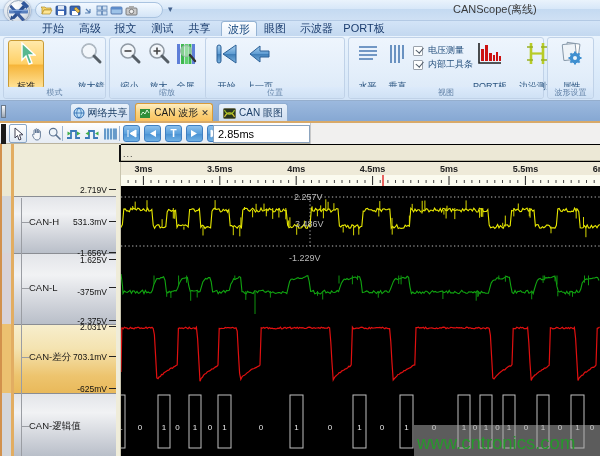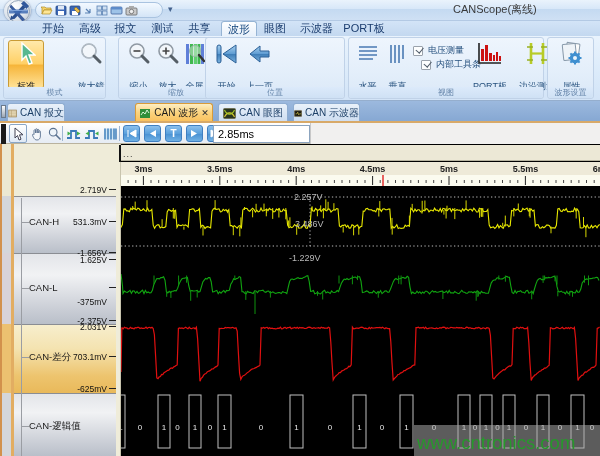--- a/index.html
+++ b/index.html
@@ -155,21 +155,21 @@
             <svg width="24" height="24" viewBox="0 0 24 24">
               <circle cx="10" cy="9" r="7" fill="#f2f6fa" stroke="#9aa4ae" stroke-width="1.6"></circle>
               <circle cx="10" cy="9" r="7" fill="none" stroke="#c8d2da" stroke-width=".6"></circle>
               <path d="M15 14l6 6" stroke="#555e66" stroke-width="3" stroke-linecap="round"></path>
             </svg>
           </div>
           <div class="tx">放大镜</div>
         </div>
   <div class="glabel">模式</div>
  </div>
- <div class="group" style="left:118px;width:116px">
+ <div class="group" style="left:109px;width:116px">
   <div class="btn" style="left:3px">
           <div class="ic">
             <svg width="24" height="24" viewBox="0 0 24 24">
               <circle cx="10" cy="9" r="7" fill="#f2f6fa" stroke="#8f99a3" stroke-width="1.6"></circle>
               <path d="M6.5 9h7" stroke="#444" stroke-width="1.6"></path>
               <path d="M15 14l6 6" stroke="#555e66" stroke-width="3" stroke-linecap="round"></path>
             </svg>
           </div>
           <div class="tx">缩小</div>
         </div>
@@ -230,21 +230,21 @@
         </div>
   <div class="btn" style="left:32px">
           <div class="ic">
             <svg width="24" height="22" viewBox="0 0 24 22">
               <path d="M5 2v18M9 2v18M13 2v18M17 2v14" stroke="#4a7ab2" stroke-width="1.6"></path>
             </svg>
           </div>
           <div class="tx">垂直</div>
         </div>
   <div class="cbrow" style="left:64px;top:6px"><div class="cb"></div>电压测量</div>
-  <div class="cbrow" style="left:72px;top:20px"><div class="cb"></div>内部工具条</div>
+  <div class="cbrow" style="left:64px;top:20px"><div class="cb"></div>内部工具条</div>
   <div class="btn" style="left:124px;width:34px">
           <div class="ic">
             <svg width="28" height="26" viewBox="0 0 28 26">
               <path d="M3 2v20h22" stroke="#222" stroke-width="1.6" fill="none"></path>
               <path d="M5 20V8h3v12zM9 20V4h3v16zM13 20v-8h3v8zM17 20v-6h2v6zM20 20v-9h2v9zM23 20v-5h2v5z" fill="#cc1111"></path>
             </svg>
           </div>
           <div class="tx">PORT板</div>
         </div>
   <div class="btn" style="left:170px;width:36px">
@@ -283,38 +283,33 @@
             <stop offset=".5" stop-color="#5d9bd2"></stop>
             <stop offset=".52" stop-color="#3f7eb8"></stop>
             <stop offset="1" stop-color="#7db4e0"></stop>
           </linearGradient>
         </defs>
       </svg>
 </div>
 
 <div class="doctabs">
  <div style="position:absolute;left:1px;top:4px;width:5px;height:13px;background:linear-gradient(#fdfdfd,#9aa6b5);border:1px solid #6b7a8c"></div>
- <div class="dtab" style="left:7px;width:58px"><svg width="12" height="11" viewBox="0 0 12 11">
-          <rect x="1" y="1" width="10" height="9" fill="#efe3c4" stroke="#9a8050" stroke-width="1"></rect>
-          <path d="M1 3.5h10M1 6h10M1 8.5h10M4.5 1v9" stroke="#b09868" stroke-width=".7"></path>
-        </svg>CAN 报文</div>
+ <div class="dtab" style="left:70px;width:60px"><svg width="12" height="12" viewBox="0 0 12 12">
+          <circle cx="6" cy="6" r="5" fill="#bfe0f7" stroke="#2e6cb0" stroke-width="1"></circle>
+          <path d="M1 6h10M6 1c3 3 3 7 0 10C3 9 3 3 6 1z" stroke="#2e6cb0" stroke-width=".8" fill="none"></path>
+        </svg>网络共享</div>
  <div class="dtab act" style="left:135px;width:78px"><svg width="12" height="11" viewBox="0 0 12 11">
           <rect x="1" y="1" width="10" height="9" fill="#2f8f3a"></rect>
           <path d="M2 7l2-3 2 2 2-4 2 3" stroke="#d5f3d8" stroke-width="1" fill="none"></path>
         </svg>CAN 波形 <span style="font-size:9px;color:#333">✕</span></div>
  <div class="dtab" style="left:218px;width:70px"><svg width="13" height="11" viewBox="0 0 13 11">
           <rect x="0.5" y="0.5" width="12" height="10" rx="1" fill="#2a3520" stroke="#6a6a4a" stroke-width=".8"></rect>
           <path d="M1.5 9C4 3.5 9 3.5 11.5 9" stroke="#d8c830" stroke-width="1.1" fill="none"></path>
           <path d="M1.5 2c2.5 5.5 7.5 5.5 10 0" stroke="#a8c828" stroke-width="1.1" fill="none"></path>
         </svg>CAN 眼图</div>
- <div class="dtab" style="left:293px;width:67px"><svg width="12" height="11" viewBox="0 0 12 11">
-          <rect x="0.5" y="1" width="11" height="9" rx="1" fill="#3a3524" stroke="#77704e" stroke-width=".8"></rect>
-          <rect x="2" y="2.5" width="8" height="6" fill="#141410"></rect>
-          <path d="M2.5 6h2l1-2.5 1.5 4 1-1.5h2.5" stroke="#e8d84a" stroke-width=".9" fill="none"></path>
-        </svg>CAN 示波器</div>
 </div>
 
 <div class="toolbar">
  <div style="position:absolute;left:310px;top:0;width:290px;height:21px;background:#f1f0ef;border-left:1px solid #c8c8c8"></div>
  <div class="grip"></div>
  <div class="tbtn on" style="left:9px">
         <svg width="12" height="14" viewBox="0 0 12 14">
           <path d="M3 1v10l2.5-2.5L7 13l2-.8-1.5-4.4H11z" fill="#fff" stroke="#445" stroke-width="1"></path>
         </svg>
       </div>
@@ -399,21 +394,21 @@
   <div class="htick" style="top:213px"></div>
   <div class="htick" style="top:282px"></div>
   <div class="chname" style="top:72px">CAN-H</div>
   <div class="chname" style="top:138px">CAN-L</div>
   <div class="chname" style="top:207px">CAN-差分</div>
   <div class="chname" style="top:276px">CAN-逻辑值</div>
   <div class="vlabel" style="top:41px">2.719V</div>
   <div class="vlabel" style="top:73px">531.3mV</div>
   <div class="vlabel" style="top:104px">-1.656V</div>
   <div class="vlabel" style="top:111px">1.625V</div>
-  <div class="vlabel" style="top:153px">-375mV</div>
+  <div class="vlabel" style="top:143px">-375mV</div>
   <div class="vlabel" style="top:172px">-2.375V</div>
   <div class="vlabel" style="top:178px">2.031V</div>
   <div class="vlabel" style="top:208px">703.1mV</div>
   <div class="vlabel" style="top:240px">-625mV</div>
   <div class="vtick" style="top:45px"></div>
   <div class="vtick" style="top:77px"></div>
   <div class="vtick" style="top:108px"></div>
   <div class="vtick" style="top:115px"></div>
   <div class="vtick" style="top:143px"></div>
   <div class="vtick" style="top:176px"></div>

